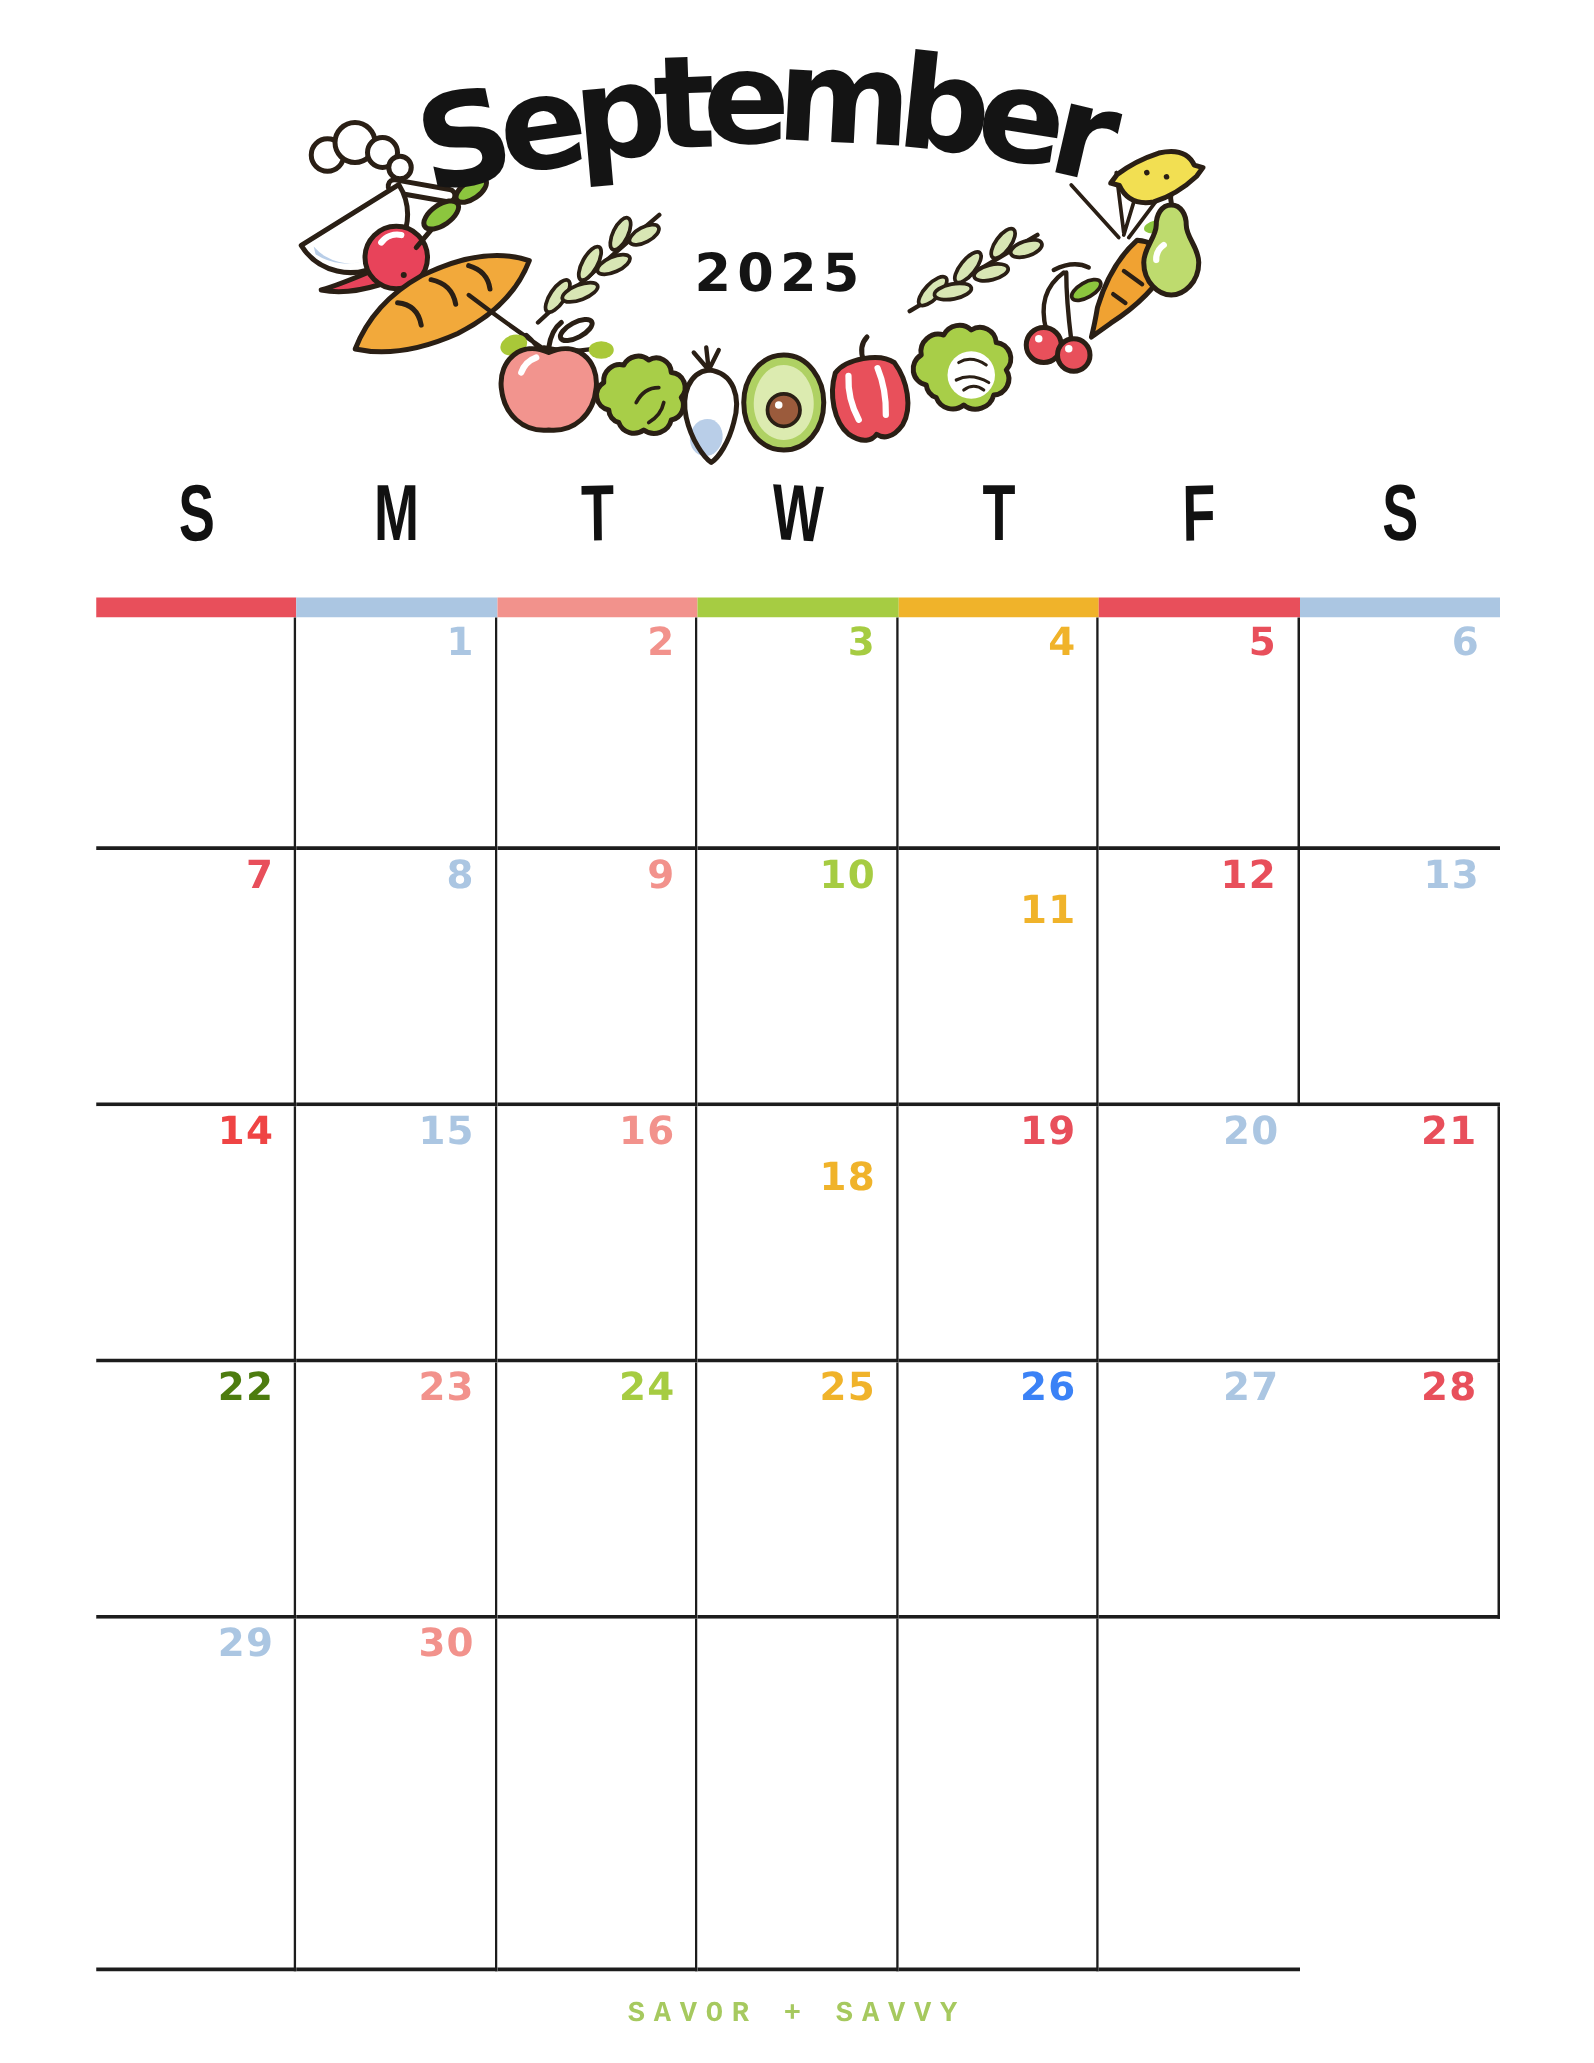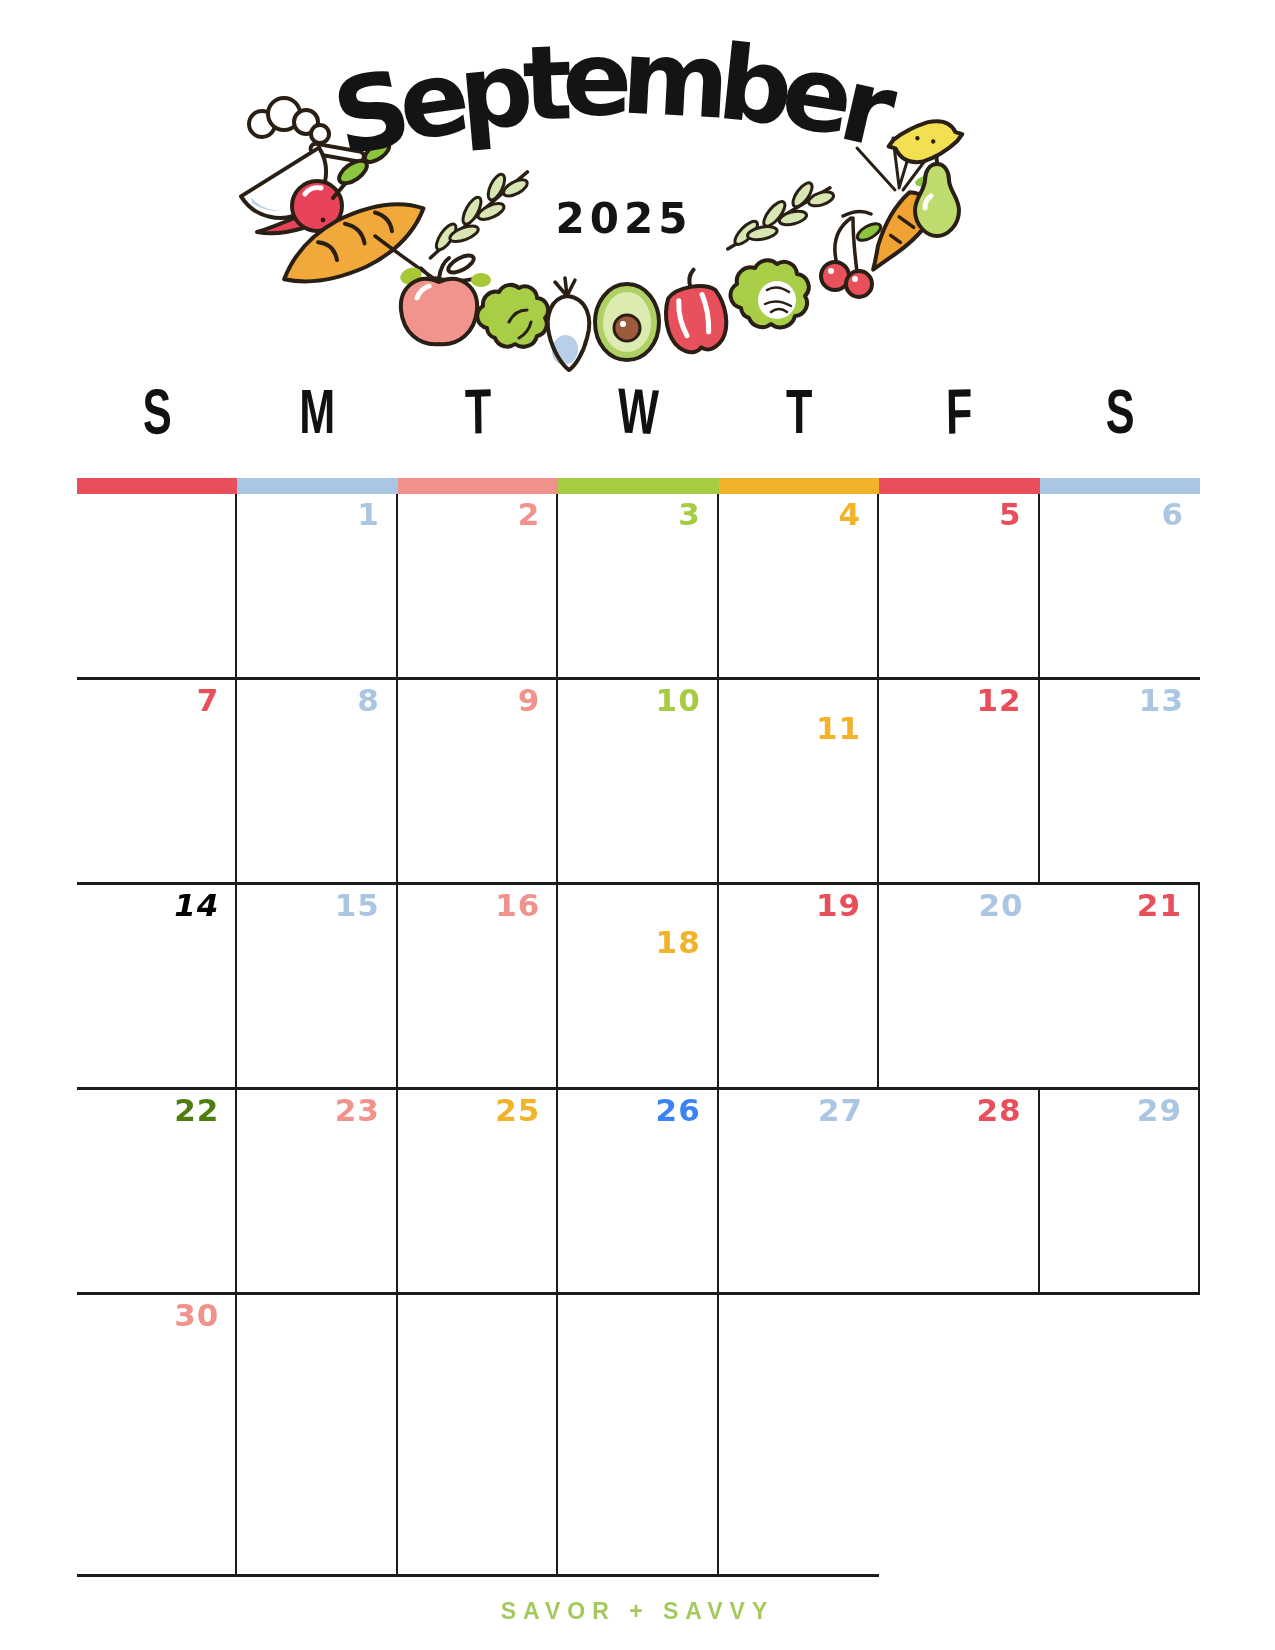--- a/index.html
+++ b/index.html
@@ -65,21 +65,21 @@
   .cell.col6{border-right:none;}
   .date-num{
     position:absolute;top:5px;right:16px;
     font-size:31px;font-weight:800;letter-spacing:1px;line-height:1;
     font-family:"DejaVu Sans",sans-serif;
   }
   
   .footer{
     position:absolute;top:1598px;left:0;width:1275px;text-align:center;
     font-size:23px;font-weight:700;letter-spacing:7px;color:#A6C95F;
-    font-family:Liberation Sans, sans-serif;
+    font-family:Liberation Mono, monospace;
   }
   .ink{stroke:#2A1F15;stroke-width:4;stroke-linecap:round;stroke-linejoin:round;fill:none;}
 </style>
 </head>
 <body>
 
 <svg class="garland" width="820" height="312" viewBox="0 0 820 312">
 
   <g transform="translate(55,100)">
     <circle cx="-18" cy="-48" r="13" fill="#ffffff" class="ink" style="fill:#fff"></circle>
@@ -282,21 +282,21 @@
     <div class="cell col4">
       <span class="date-num" style="color: rgb(240, 179, 42); margin-top: 28px;">11</span>
     </div>
     <div class="cell col5">
       <span class="date-num" style="color: rgb(232, 79, 91);">12</span>
     </div>
     <div class="cell col6">
       <span class="date-num" style="color: rgb(171, 198, 226);">13</span>
     </div>
     <div class="cell col0">
-      <span class="date-num" style="color: #000000; font-style: italic;">14</span>
+      <span class="date-num" style="color: #ef4444;">14</span>
     </div>
     <div class="cell col1">
       <span class="date-num" style="color: rgb(171, 198, 226);">15</span>
     </div>
     <div class="cell col2">
       <span class="date-num" style="color: rgb(242, 146, 140);">16</span>
     </div>
     <div class="cell col4">
       <span class="date-num" style="color: rgb(240, 179, 42); margin-top: 37px;">18</span>
     </div>
@@ -307,20 +307,23 @@
       <span class="date-num" style="color: rgb(171, 198, 226);">20</span>
     </div>
     <div class="cell col0">
       <span class="date-num" style="color: rgb(232, 79, 91);">21</span>
     </div>
     <div class="cell col1">
       <span class="date-num" style="color: #4d7c0f; margin-left: 12px;">22</span>
     </div>
     <div class="cell col2">
       <span class="date-num" style="color: rgb(242, 146, 140);">23</span>
+    </div>
+    <div class="cell col3">
+      <span class="date-num" style="color: rgb(166, 204, 66);">24</span>
     </div>
     <div class="cell col4">
       <span class="date-num" style="color: rgb(240, 179, 42);">25</span>
     </div>
     <div class="cell col5">
       <span class="date-num" style="color: #3b82f6;">26</span>
     </div>
     <div class="cell col6">
       <span class="date-num" style="color: rgb(171, 198, 226);">27</span>
     </div>

